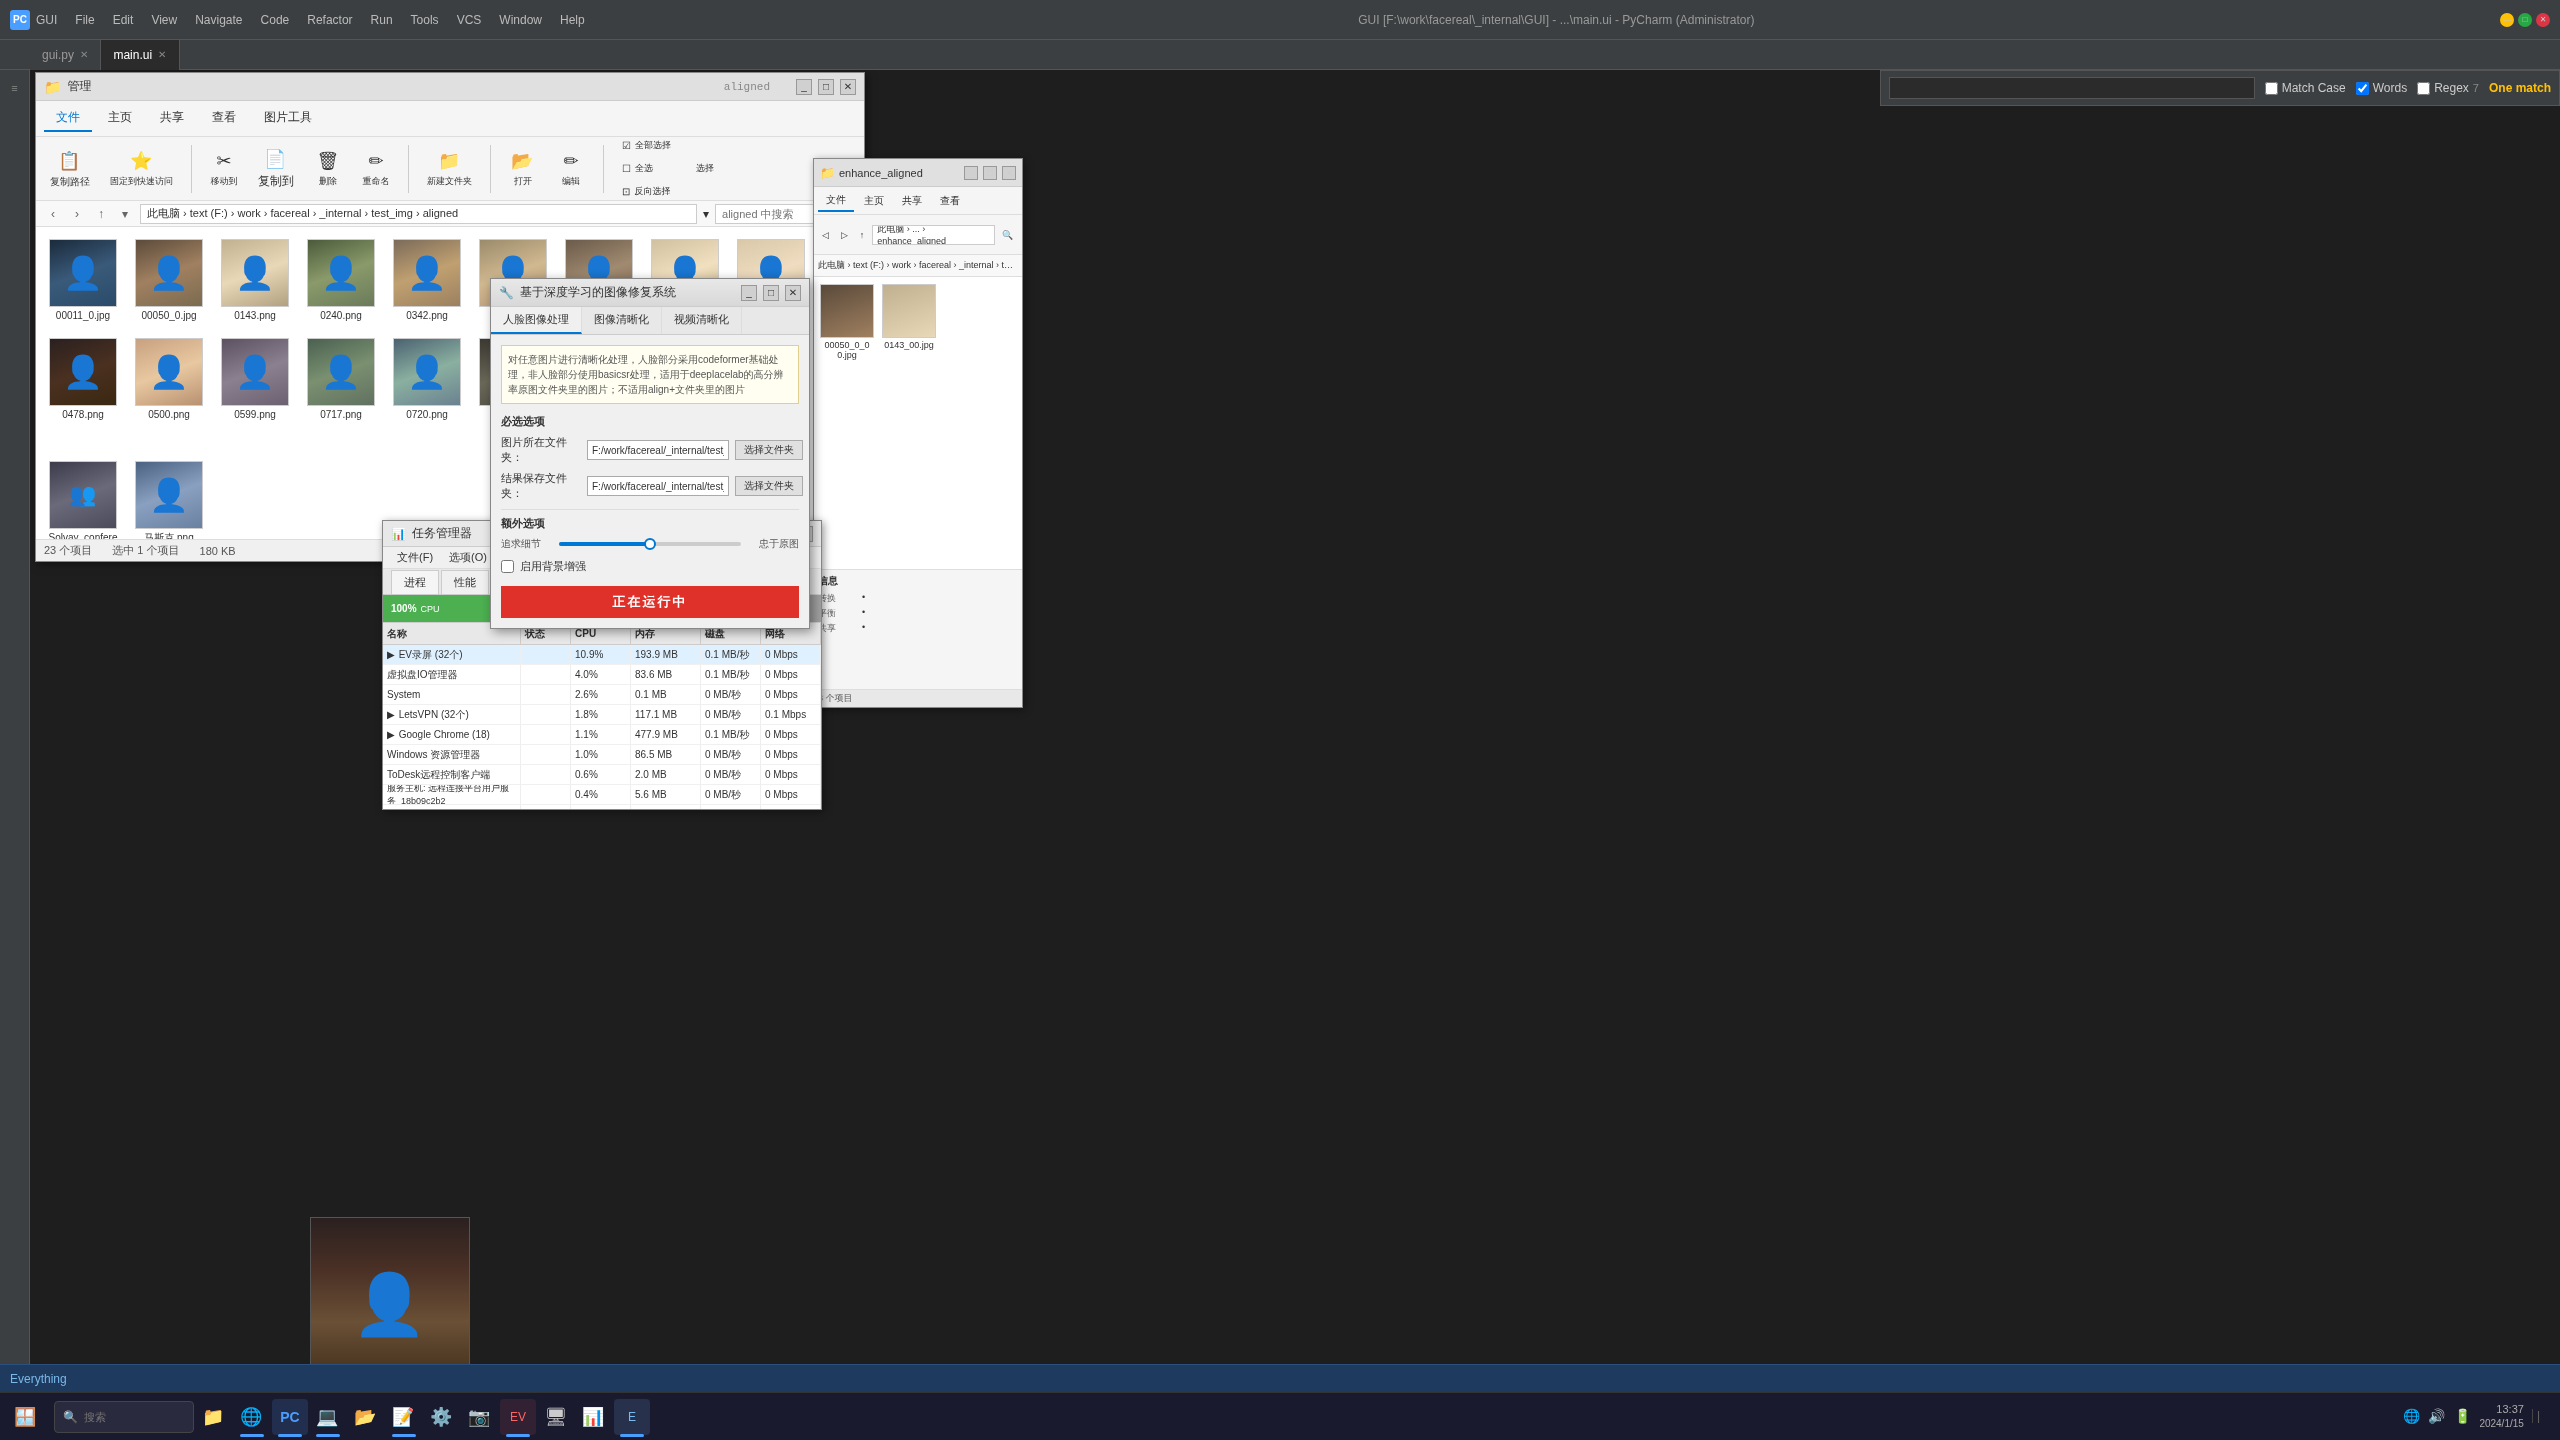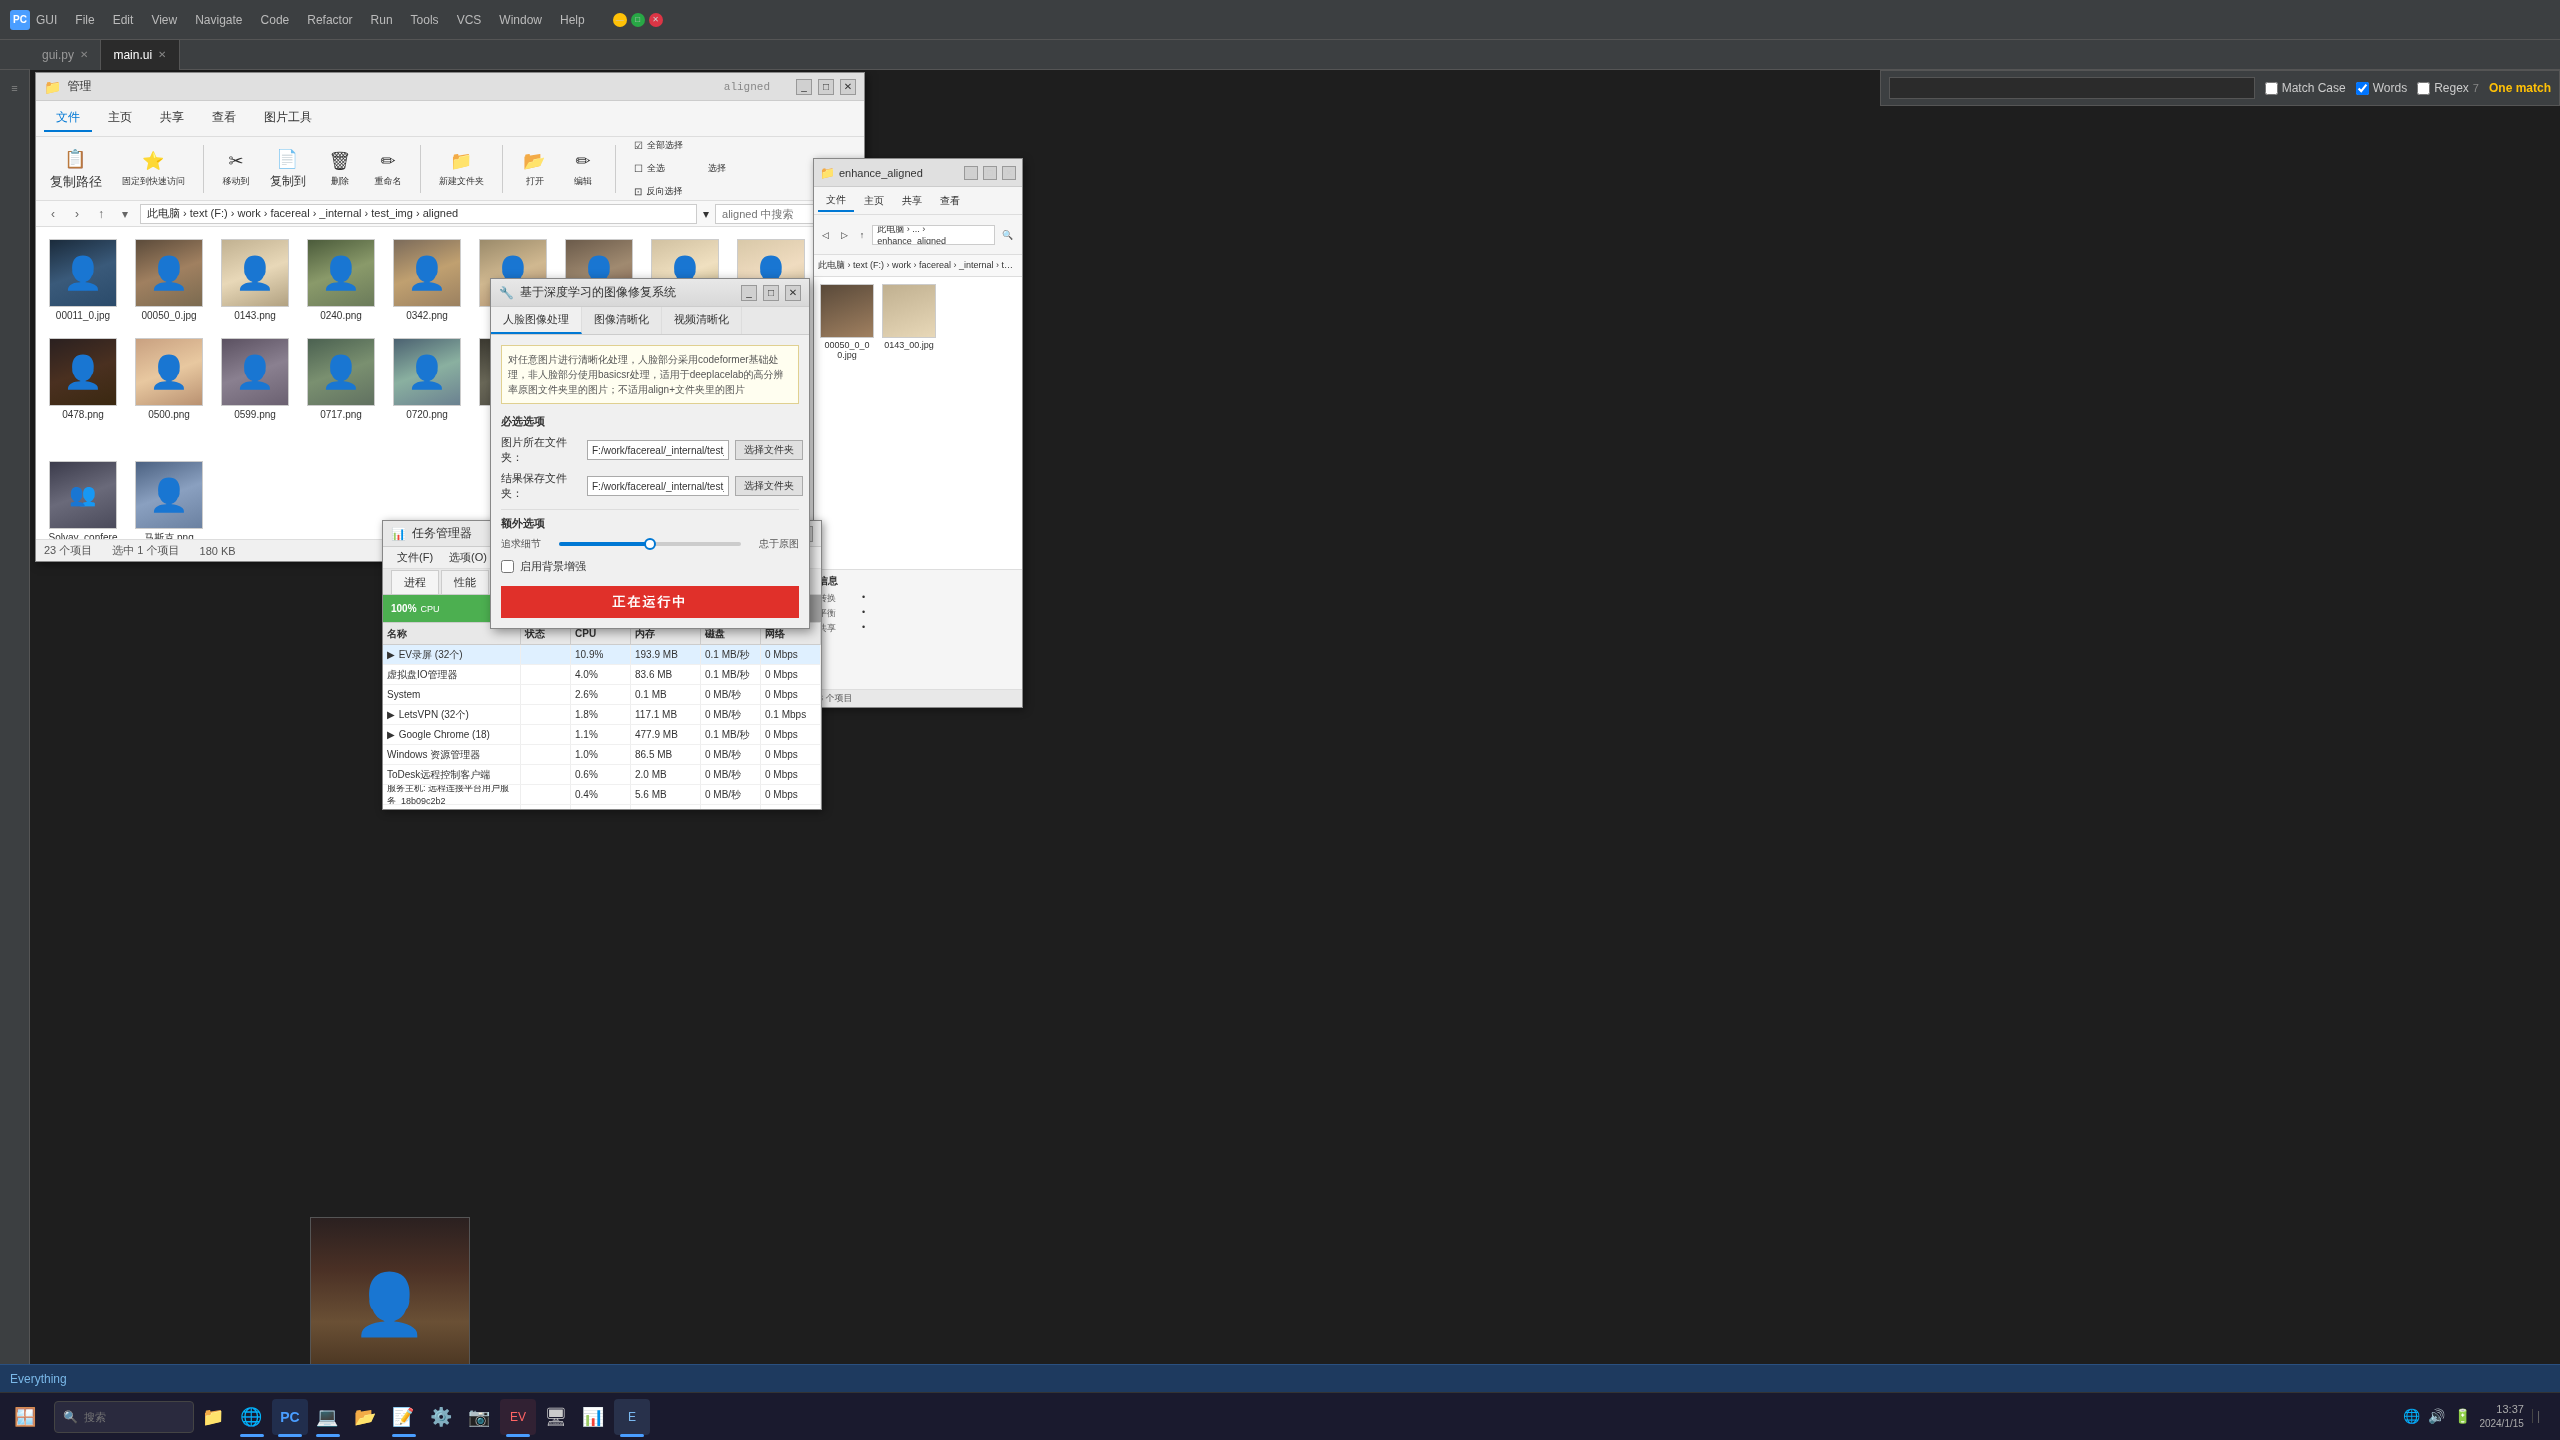--- a/index.html
+++ b/index.html
@@ -756,20 +756,21 @@
     <span class="menu-item">View</span>
     <span class="menu-item">Navigate</span>
     <span class="menu-item">Code</span>
     <span class="menu-item">Refactor</span>
     <span class="menu-item">Run</span>
     <span class="menu-item">Tools</span>
     <span class="menu-item">VCS</span>
     <span class="menu-item">Window</span>
     <span class="menu-item">Help</span>
   </div>
+  <span class="title-text">GUI [F:\work\facereal\_internal\GUI] - ...\main.ui - PyCharm (Administrator)</span>
   <div class="win-controls">
     <div class="win-btn minimize">—</div>
     <div class="win-btn maximize">□</div>
     <div class="win-btn close">✕</div>
   </div>
 </div>
 
 <div id="left-sidebar">
   <button class="sidebar-btn active" title="Project">P</button>
   <button class="sidebar-btn" title="Structure">≡</button>
@@ -819,21 +820,21 @@
     <span class="exp-tab active">文件</span>
     <span class="exp-tab">主页</span>
     <span class="exp-tab">共享</span>
     <span class="exp-tab">查看</span>
     <span class="exp-tab">图片工具</span>
   </div>
 
   <div class="explorer-ribbon">
     <div class="ribbon-btn">
       <div class="ribbon-icon">📋</div>
-      <span style="font-size:13px;">复制路径</span>
+      <span style="font-size:10px;">复制路径</span>
     </div>
     <div class="ribbon-btn">
       <div class="ribbon-icon">⭐</div>
       <span style="font-size:9px;">固定到快速访问</span>
     </div>
     <div class="ribbon-separator"></div>
     <div class="ribbon-btn">
       <div class="ribbon-icon">✂</div>
       <span style="font-size:9px;">移动到</span>
     </div>

